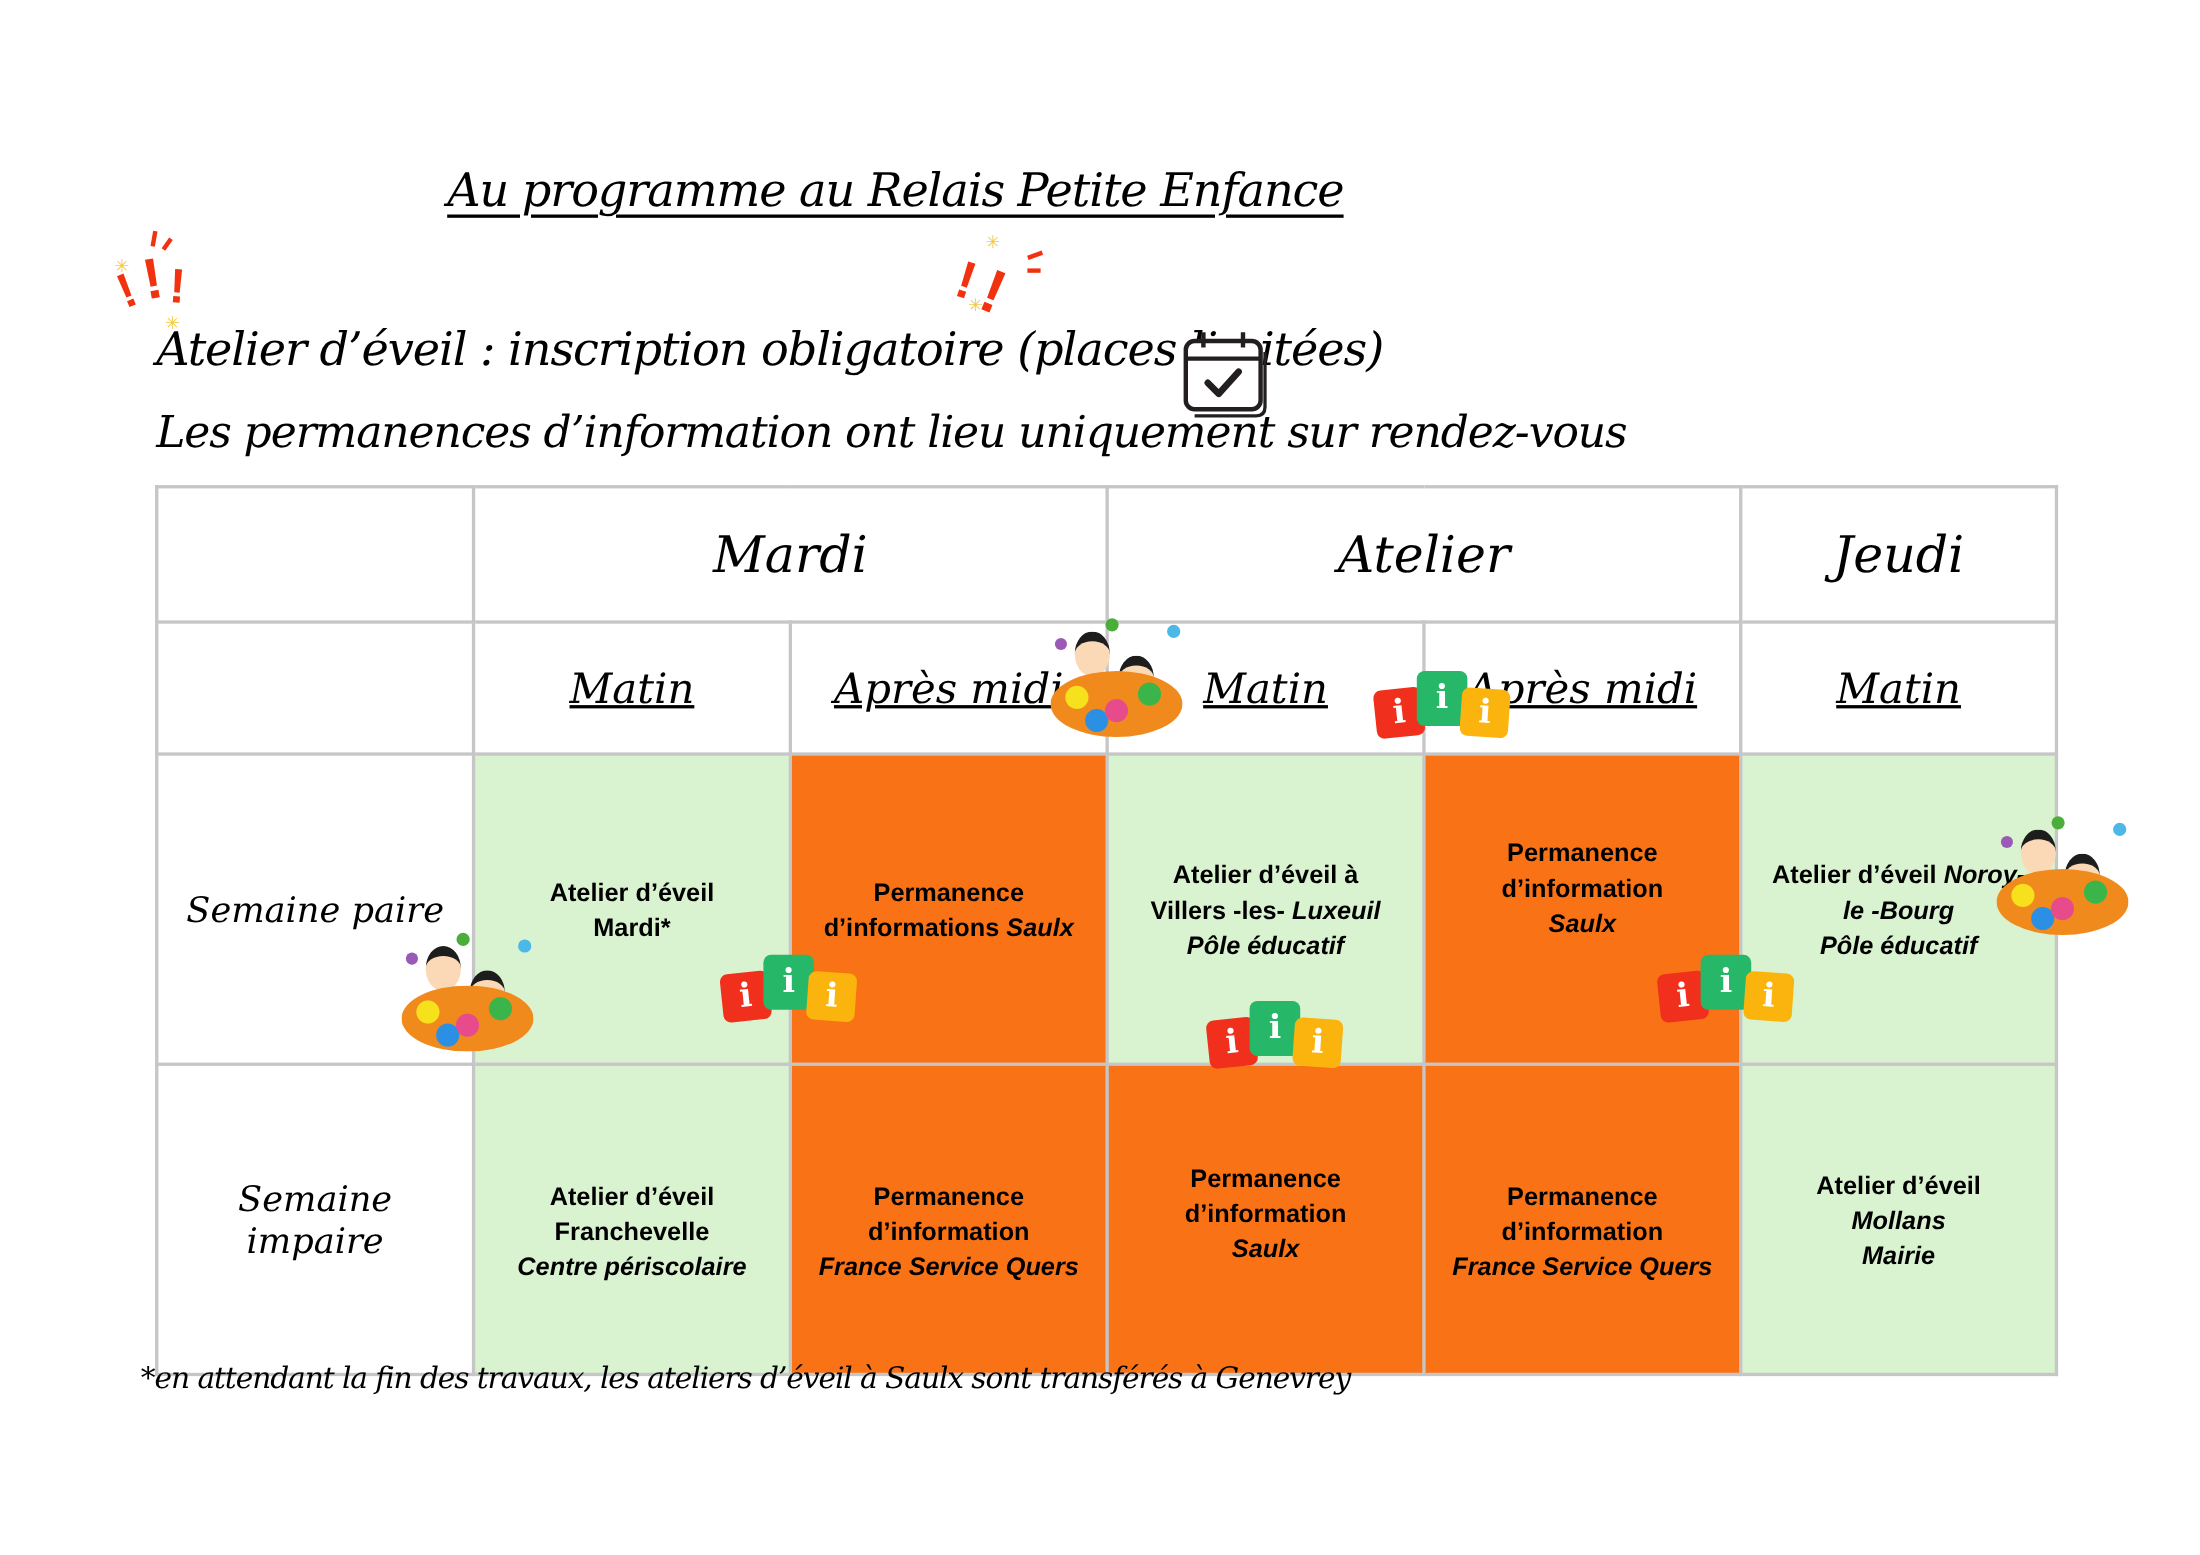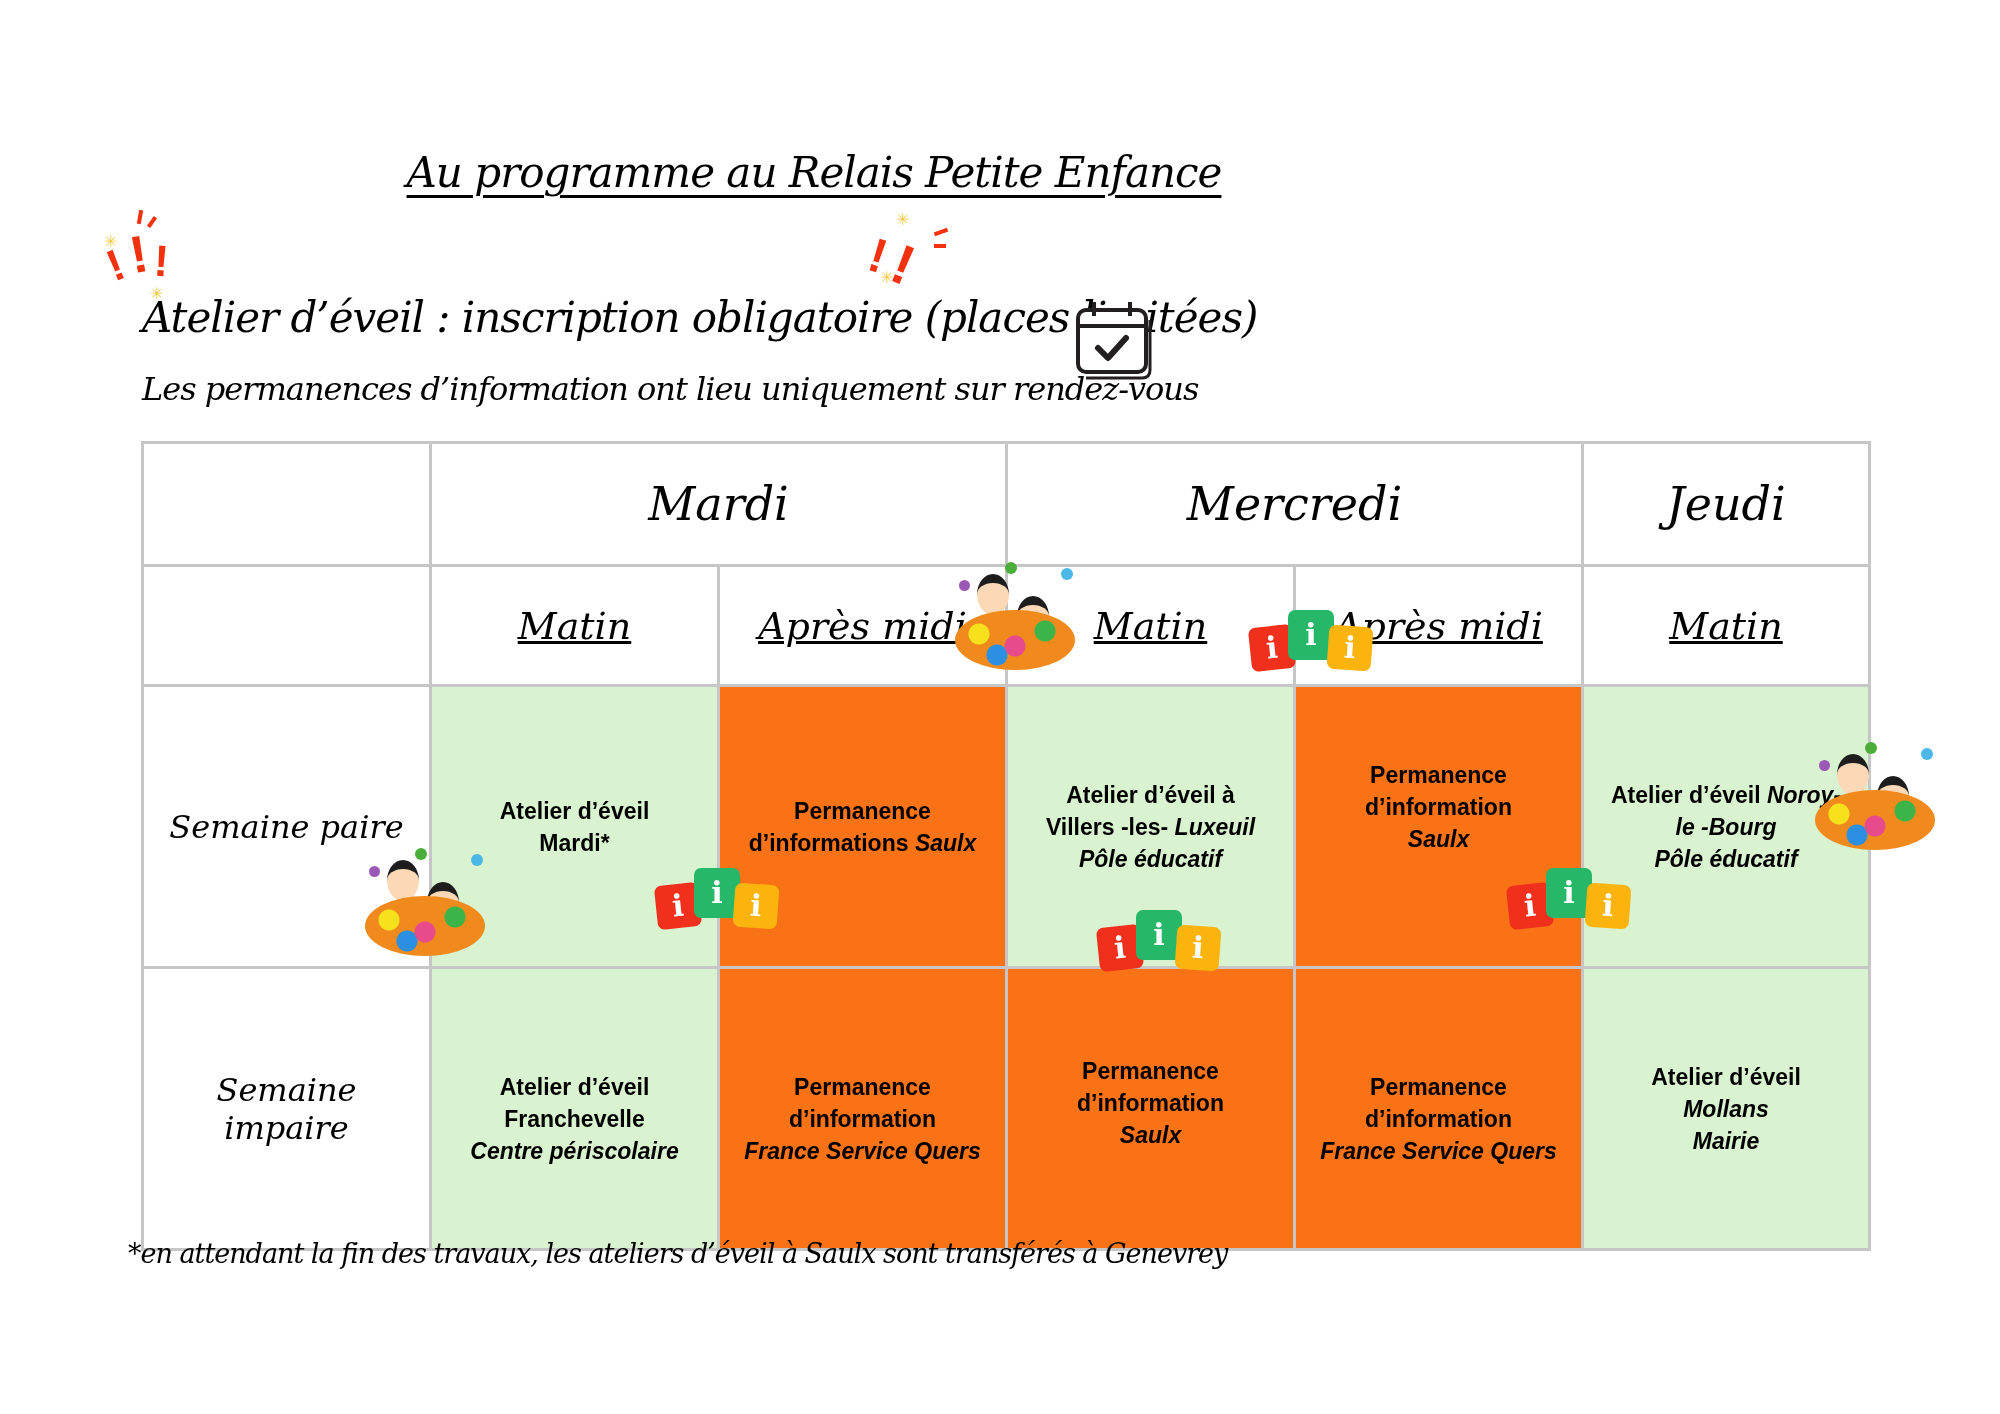--- a/index.html
+++ b/index.html
@@ -6,21 +6,21 @@
     body { width: 2000px; height: 1414px; position: relative; overflow: hidden;
            font-family: "DejaVu Sans", sans-serif; color: #000; }
     .script { font-family: "DejaVu Serif", serif; font-style: italic; font-weight: normal; }
     .abs { position: absolute; }
 
     .title { left: 0; width: 1628px; top: 148px; text-align: center;
              font-size: 42px; letter-spacing: -1px; }
     .title span { text-decoration: underline; text-decoration-thickness: 3px; text-underline-offset: 8px; }
 
     .note1 { left: 142px; top: 293px; font-size: 42px; letter-spacing: -1px; }
-    .note2 { left: 142px; top: 370px; font-size: 32px; letter-spacing: -1px; }
+    .note2 { left: 142px; top: 370px; font-size: 40px; letter-spacing: -1px; }
     .footnote { left: 128px; top: 1238px; font-size: 27px; letter-spacing: -1px; }
 
     table.sched { position: absolute; left: 141px; top: 441px; width: 1727px;
                   border-collapse: collapse; table-layout: fixed; }
     table.sched td { border: 3px solid #c6c6c6; text-align: center; vertical-align: middle; padding: 12px; }
     .h1 td { height: 96px; }
     .h2 td { height: 93px; text-decoration: underline; }
     .r1 td, .r2 td { height: 255px; }
     .day { font-size: 46px; }
     .slot { font-size: 38px; }
@@ -89,21 +89,21 @@
       <col style="width:288px">
       <col style="width:288px">
     <col style="width:288px">
       <col style="width:288px">
       <col style="width:287px">
   </colgroup>
   <tbody>
       <tr class="h1">
     <td></td>
     <td colspan="2" class="day script">Mardi</td>
-    <td colspan="2" class="day script">Mercredi</td>
+    <td colspan="2" class="day script">Atelier</td>
     <td class="day script">Jeudi</td>
   </tr>
   <tr class="h2">
     <td style="border-top-color:#e2e2e2;"></td>
     <td class="slot script">Matin</td>
     <td class="slot script">Après midi</td>
     <td class="slot script">Matin</td>
     <td class="slot script">Après midi</td>
     <td class="slot script">Matin</td>
   </tr>

